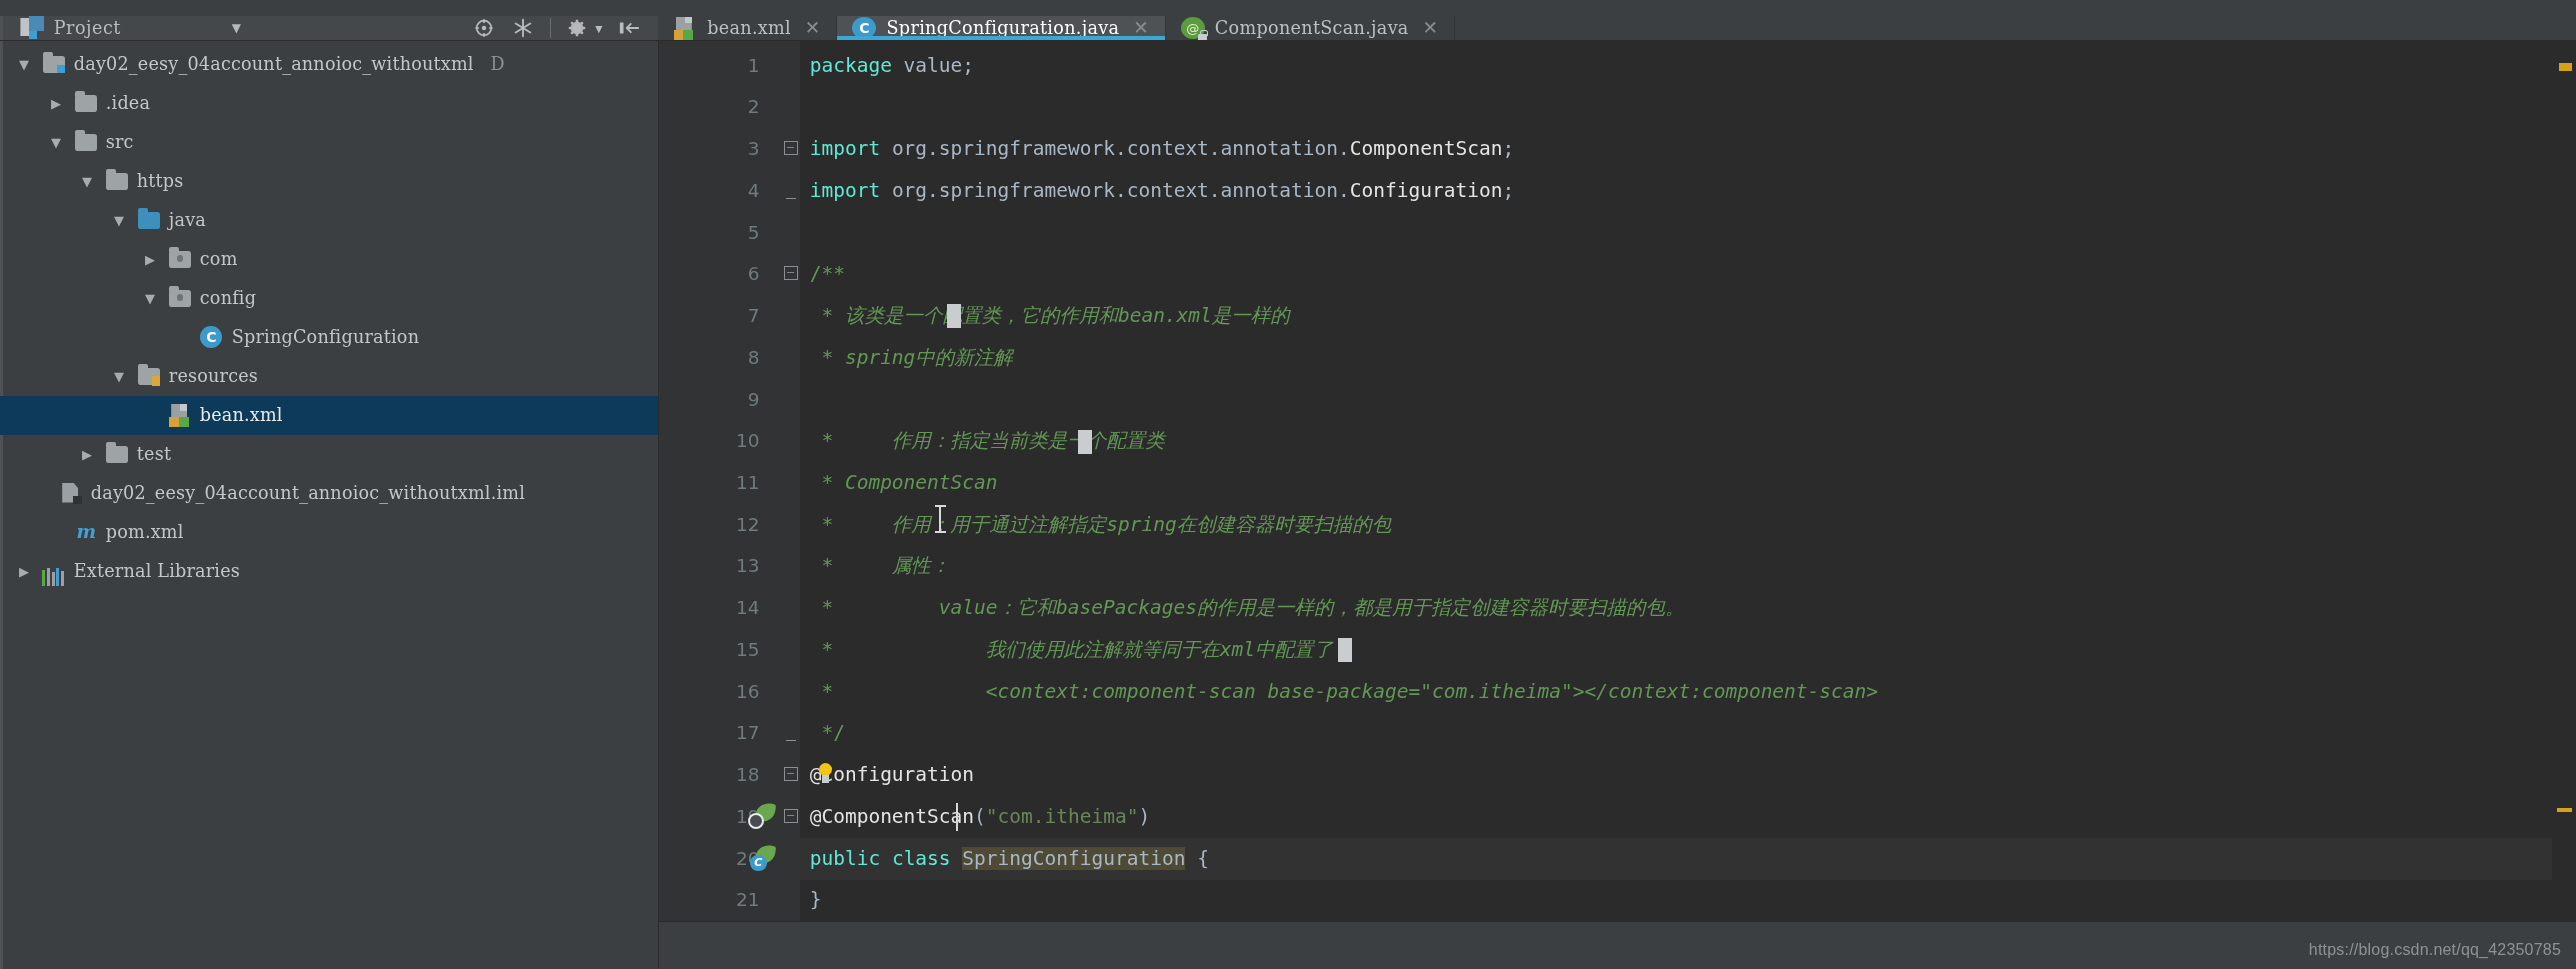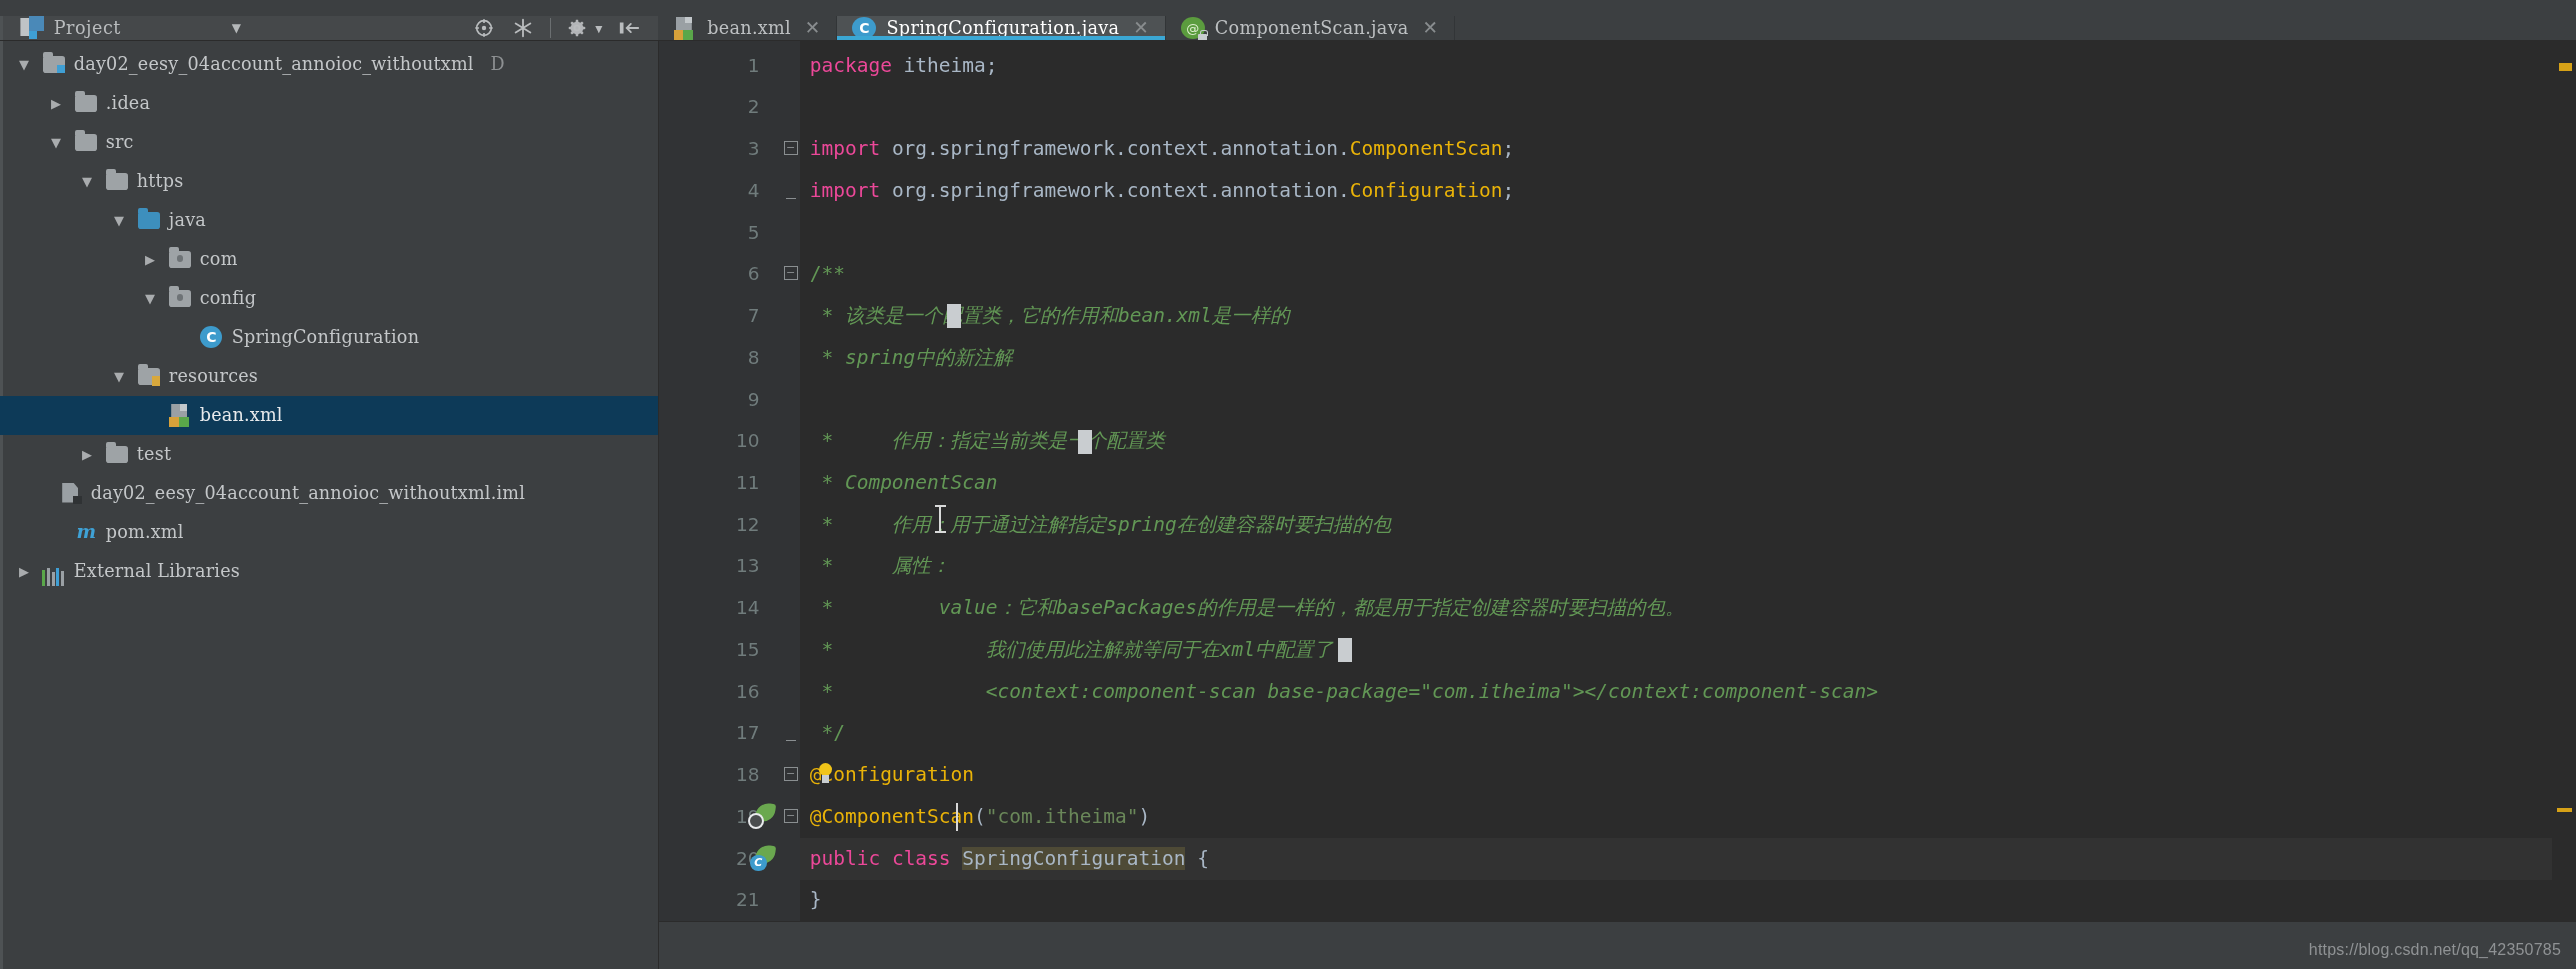--- a/index.html
+++ b/index.html
@@ -396,25 +396,25 @@
     position: absolute;
     left: 9.3px;
     white-space: pre;
     font-family: "DejaVu Sans Mono", monospace;
     font-size: 19.5px;
     color: #a9b7c6;
     letter-spacing: 0px;
   }
   .row.hl { background: #323232; }
 
-  .kw { color: #ec4899; }
+  .kw { color: #5eead4; }
   .str { color: #6a8759; }
   .cmt { color: #629755; font-style: italic; }
   .cmt-b { color: #629755; }
-  .anno { color: #eab308; }
+  .anno { color: #e5e5e5; }
   .ident-hl { background: #4e4a36; }
 
   
   .fm {
     position: absolute;
     left: 3.7px;
     width: 14px; height: 14px;
     border: 0.9px solid #8a8f91;
     color: #8a8f91;
     font-size: 11px;
@@ -835,21 +835,21 @@
               <span class="fm" style="top: 13px;">−</span>
             </div>
             <div class="row" style="top: 797px;"></div>
             <div class="row" style="top: 838px;"></div>
             <div class="row" style="top: 880px;"></div>
           </div>
       </div>
       <div class="code-area">
         <div class="line-rows" id="code-rows">
             <div class="row" style="top: 3.7px;">
-              <span class="code"><span class="kw">package</span><span> itheima;</span></span>
+              <span class="code"><span class="kw">package</span><span> value;</span></span>
             </div>
             <div class="row" style="top: 45px;">
               <span class="code"></span>
             </div>
             <div class="row" style="top: 87px;">
               <span class="code"><span class="kw">import</span><span> org.springframework.context.annotation.</span><span class="anno">ComponentScan</span><span>;</span></span>
             </div>
             <div class="row" style="top: 129px;">
               <span class="code"><span class="kw">import</span><span> org.springframework.context.annotation.</span><span class="anno">Configuration</span><span>;</span></span>
             </div>

